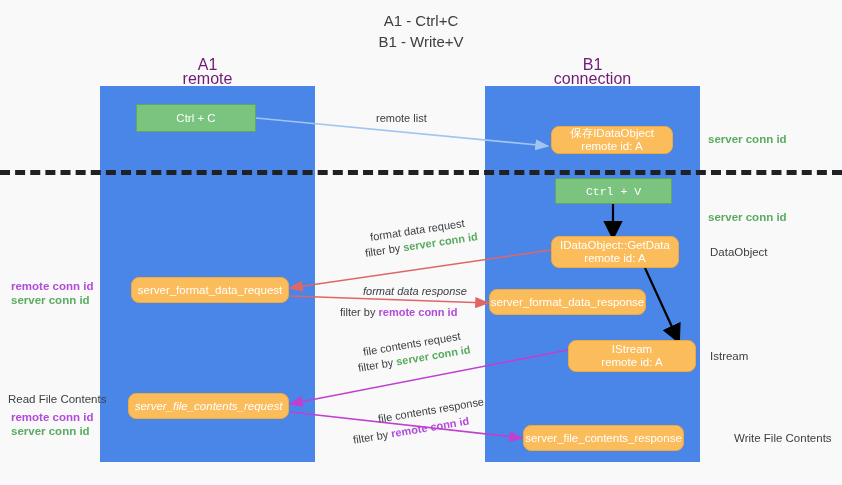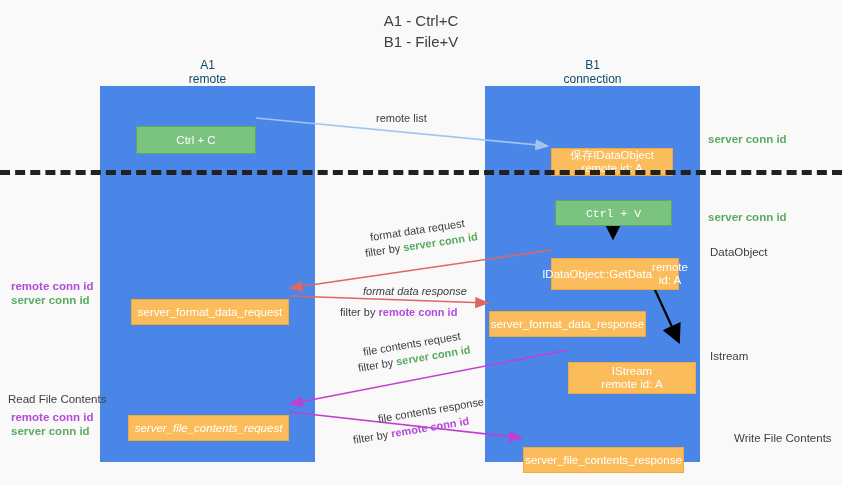--- a/index.html
+++ b/index.html
@@ -14,37 +14,36 @@
   .abs{position:absolute;}
 
   
   .title{
     left:0;top:10px;width:842px;text-align:center;
     font-size:15px;line-height:21px;color:#3c4043;
   }
 
   
   .col-cap{
-    text-align:center;font-size:12px;line-height:14px;color:#0c4a6e;
+    text-align:center;font-size:16px;line-height:14px;color:#701a75;
   }
 
   
   .panel{background:#4a86e8;}
 
   
   .box{
     box-sizing:border-box;
     display:flex;align-items:center;justify-content:center;
     text-align:center;
     color:#ffffff;font-size:11.5px;line-height:13px;
     padding:2px 4px;
-    margin-top:22px;
   }
   .box.green{background:#7bc47f;border:1px solid #5fa864;}
-  .box.orange{background:#fbb martin;}
+  .box.orange{background:#fbb martin;border-radius:8px;}
   .box.orange{background:#fbbc5c;border:1px solid #f2a93b;}
 
   
   .dashed{
     left:0;top:170px;width:842px;height:0;
     border-top:5px dashed #202124;
   }
 
   
   .lbl{font-size:11.5px;line-height:14px;}
@@ -63,21 +62,21 @@
 
   svg.overlay{position:absolute;left:0;top:0;width:842px;height:485px;pointer-events:none;}
 </style>
 </head>
 <body>
 
 <div id="stage">
 
   <div class="abs title">
     <div>A1 - Ctrl+C</div>
-    <div>B1 - File+V</div>
+    <div>B1 - Write+V</div>
   </div>
 
   <div class="abs col-cap" style="left:100px;top:58px;width:215px;">
     <div>A1</div>
     <div>remote</div>
   </div>
   <div class="abs col-cap" style="left:485px;top:58px;width:215px;">
     <div>B1</div>
     <div>connection</div>
   </div>
@@ -122,21 +121,21 @@
 
   <div class="abs box orange" style="left:551px;top:126px;width:122px;height:28px;flex-direction:column;">
     <span>保存IDataObject</span>
     <span>remote id: A</span>
   </div>
 
   <div class="abs box green" style="left:555px;top:178px;width:117px;height:26px;font-family:Liberation Mono, monospace;">
     <span>Ctrl + V</span>
   </div>
 
-  <div class="abs box orange" style="left:551px;top:236px;width:128px;height:32px;flex-direction:row;">
+  <div class="abs box orange" style="left:551px;top:236px;width:128px;height:32px;flex-direction:column;">
     <span>IDataObject::GetData</span>
     <span>remote id: A</span>
   </div>
 
   <div class="abs box orange" style="left:489px;top:289px;width:157px;height:26px;">
     <span>server_format_data_response</span>
   </div>
 
   <div class="abs box orange" style="left:131px;top:277px;width:158px;height:26px;">
     <span>server_format_data_request</span>

